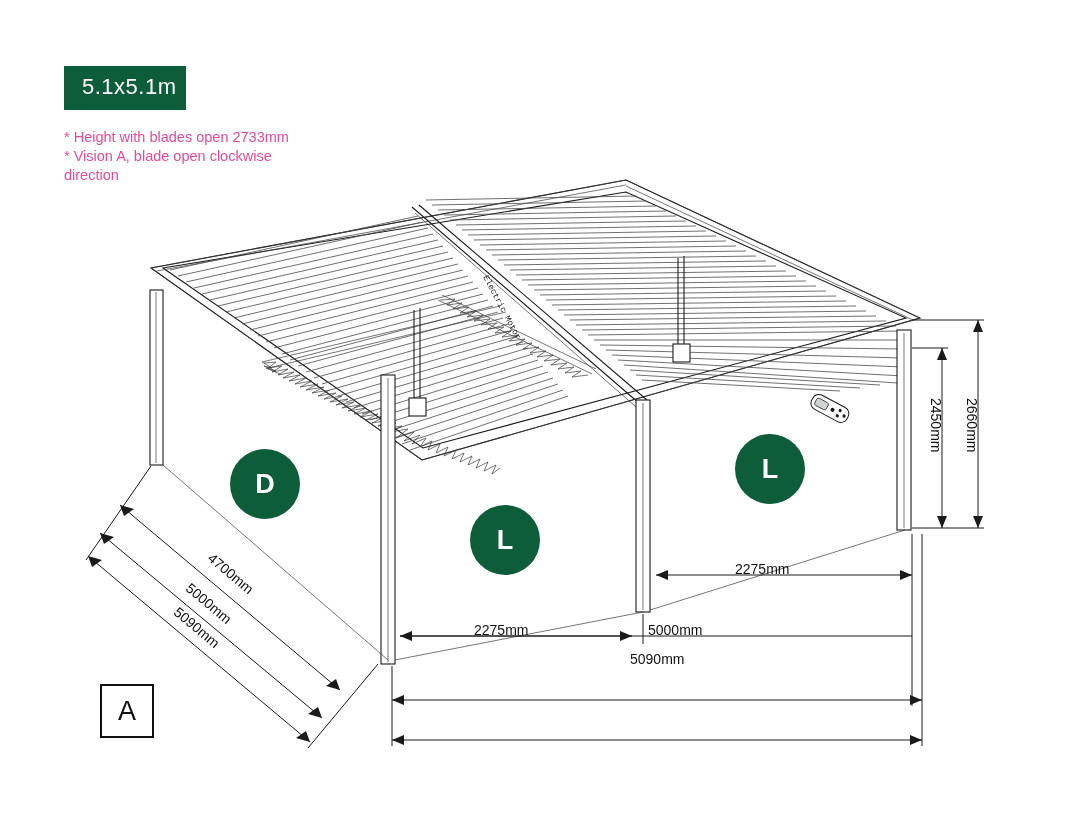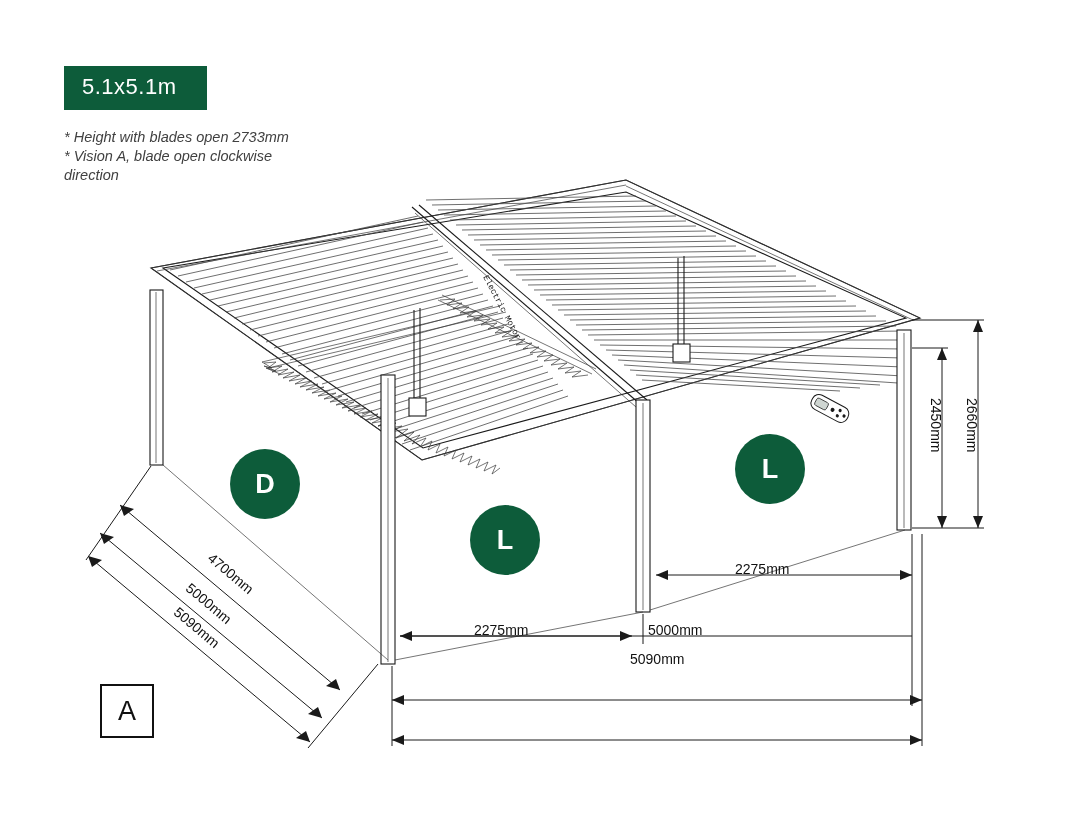--- a/index.html
+++ b/index.html
@@ -3,29 +3,28 @@
 <meta charset="utf-8">
 <style>
   html,body{margin:0;padding:0;background:#ffffff;}
   body{width:1080px;height:831px;position:relative;overflow:hidden;
        font-family:"Liberation Sans", sans-serif;color:#111;}
   #stage{position:absolute;left:0;top:0;width:1080px;height:831px;}
 
   .size-badge{
     position:absolute;left:64px;top:66px;
     background:#0d5c3a;color:#fff;
-    padding:8px 30px 10px 18px;
+    padding:8px 9px 10px 18px;
     font-size:22px;letter-spacing:.5px;
     font-family:"Liberation Sans", sans-serif;
   }
   .notes{
     position:absolute;left:64px;top:128px;
-    font-size:14.5px;line-height:19px;color:#404040;
+    font-size:14.5px;line-height:19px;color:#ec4899;
     white-space:pre-line;
-    font-style:italic;
   }
   .view-tag{
     position:absolute;left:100px;top:684px;
     width:50px;height:50px;border:2px solid #111;
     display:flex;align-items:center;justify-content:center;
     font-size:27px;
   }
   .circle-label{
     position:absolute;border-radius:50%;
     background:#0d5c3a;color:#fff;

